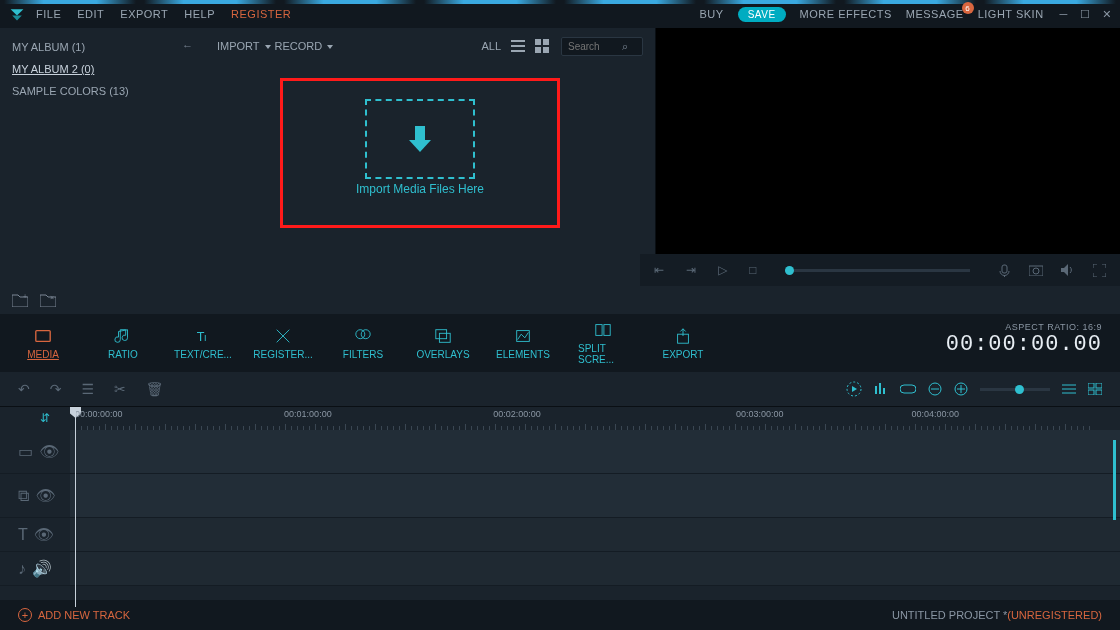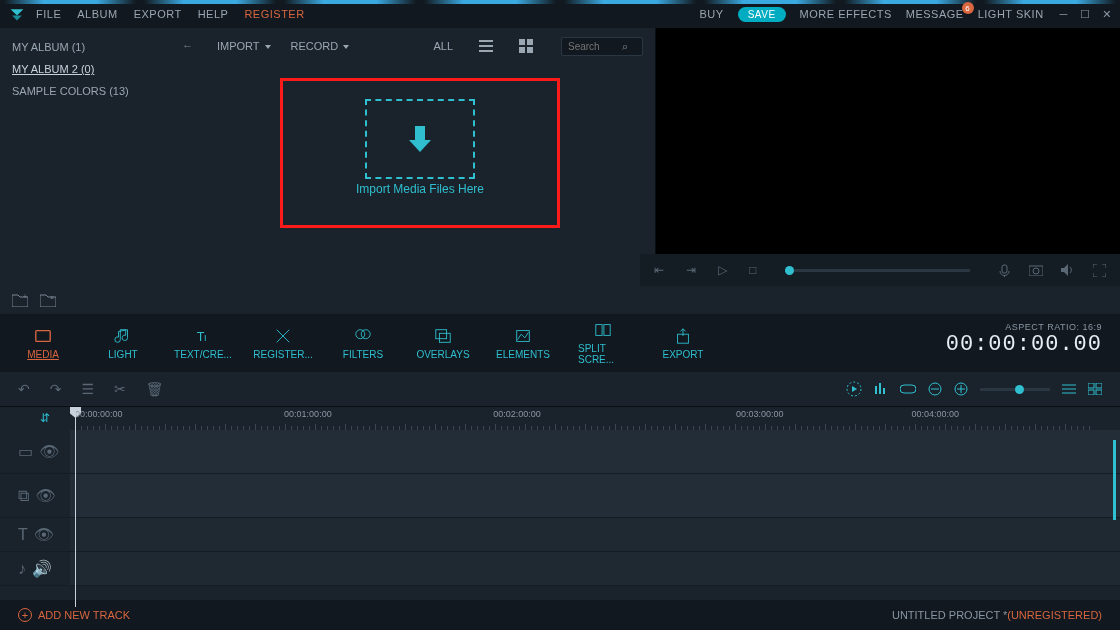--- a/index.html
+++ b/index.html
@@ -22,21 +22,21 @@
   .top-lights { position: absolute; top: 0; left: 0; right: 0; height: 4px; display: flex; }
   .top-lights div { flex: 1; height: 4px; background: linear-gradient(to right, transparent, #3aa9e0 30%, #3aa9e0 70%, transparent); margin: 0 4px; }
 
   
   .upper { display: flex; height: 258px; }
   .sidebar { width: 205px; background: #1a232c; padding: 8px 12px; font-size: 11px; position: relative; }
   .sidebar .album { padding: 5px 0; cursor: pointer; color: #9aa6b2; }
   .sidebar .album.sel { text-decoration: underline; color: #c8d2dc; }
   .sidebar .back-arrow { position: absolute; right: 12px; top: 10px; color: #7a8694; cursor: pointer; }
   .media-area { flex: 1; background: #1a232c; position: relative; }
-  .media-toolbar { height: 36px; display: flex; align-items: center; padding: 0 12px; font-size: 11px; gap: 20px; }
+  .media-toolbar { height: 36px; display: flex; align-items: center; padding: 0 12px; font-size: 11px; gap: 4px; }
   .media-toolbar .dd { cursor: pointer; color: #9aa6b2; }
   .media-toolbar .dd::after { content: ''; display: inline-block; margin-left: 5px; border-left: 3px solid transparent; border-right: 3px solid transparent; border-top: 4px solid #9aa6b2; vertical-align: middle; }
   .media-toolbar .flex { flex: 1; }
   .media-toolbar .all { color: #9aa6b2; }
   .view-icon { width: 14px; height: 14px; display: inline-block; margin-left: 6px; cursor: pointer; }
   .search-box { display: flex; align-items: center; background: #11181f; border: 1px solid #2a3642; border-radius: 2px; padding: 2px 6px; margin-left: 8px; width: 82px; }
   .search-box input { background: transparent; border: none; outline: none; color: #9aa6b2; font-size: 10px; width: 54px; }
   .search-box .sicon { color: #7a8694; font-size: 11px; }
 
   .drop-highlight { position: absolute; left: 75px; top: 50px; width: 280px; height: 150px; border: 3px solid #ff1a1a; }
@@ -119,21 +119,21 @@
   </div>
 
   <div class="toolbar">
     <span class="logo">
       <svg viewBox="0 0 20 20" width="16" height="16">
           <polygon points="2,4 10,12 18,4" fill="#2fbfcf"></polygon>
           <polygon points="4,12 10,18 16,12" fill="#1a8b97"></polygon>
         </svg>
     </span>
     <span class="menu-item">FILE</span>
-    <span class="menu-item">ALBUM</span>
+    <span class="menu-item">EDIT</span>
     <span class="menu-item">EXPORT</span>
     <span class="menu-item">HELP</span>
     <span class="menu-item reg">REGISTER</span>
     <span class="spacer"></span>
     <span class="right-item">BUY</span>
     <span class="right-item save-btn">SAVE</span>
     <span class="right-item">MORE EFFECTS</span>
     <span class="right-item">
       <span>MESSAGE</span>
       <span class="badge">6</span>
@@ -248,21 +248,21 @@
     <div class="cat active">
         <svg class="ic" viewBox="0 0 20 20">
           <rect x="2" y="4" width="16" height="12" rx="1" fill="none" stroke="currentColor" stroke-width="1.5"></rect>
         </svg>
         <span>MEDIA</span>
       </div>
       <div class="cat">
         <svg class="ic" viewBox="0 0 20 20">
           <path d="M7 3v11a3 3 0 11-2-2.8V5l10-2v9a3 3 0 11-2-2.8V3z" fill="none" stroke="currentColor"></path>
         </svg>
-        <span>LIGHT</span>
+        <span>RATIO</span>
       </div>
       <div class="cat">
         <svg class="ic" viewBox="0 0 20 20">
           <text x="3" y="15" font-size="14" fill="currentColor">T</text>
           <text x="11" y="15" font-size="10" fill="currentColor">I</text>
         </svg>
         <span>TEXT/CRE...</span>
       </div>
       <div class="cat">
         <svg class="ic" viewBox="0 0 20 20">

